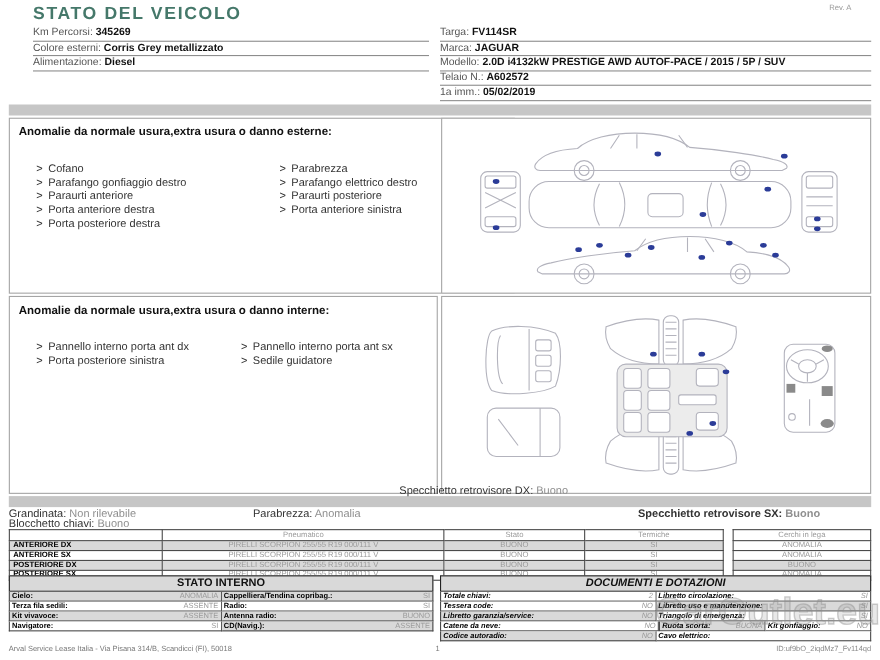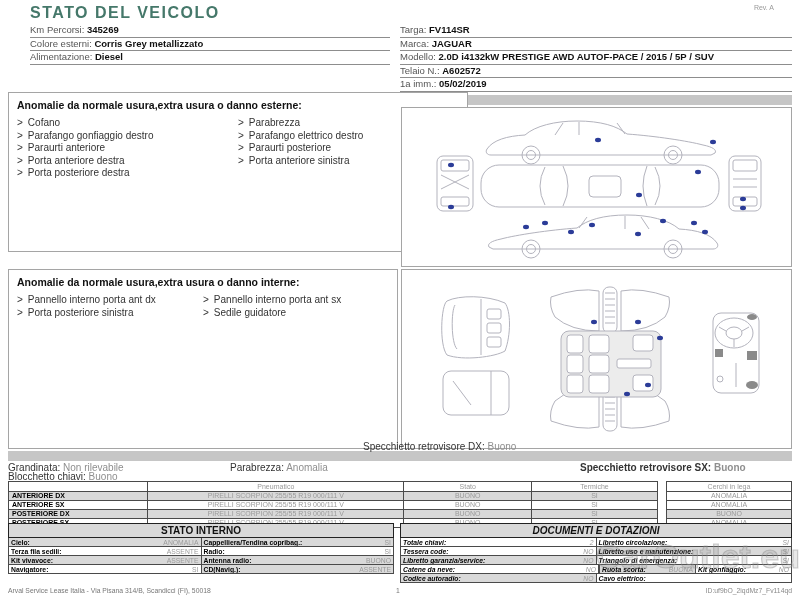--- a/index.html
+++ b/index.html
@@ -12,28 +12,28 @@
   #info-left{left:30px;width:360px;}
   #info-right{left:400px;width:392px;}
   .info-row{border-bottom:1px solid #8d8d8d;padding:1px 0 1px;font-size:9.5px;line-height:10.5px;}
   .info-row .lbl{color:#555;}
   .info-row .val{font-weight:bold;color:#111;}
   
   .graybar{left:8px;width:784px;height:10px;background:#c6c6c6;}
   #bar1{top:95px;} #bar2{top:451px;}
   
   .box{border:1px solid #a5a5a5;background:#fff;box-sizing:border-box;padding:6px 8px;}
-  #box-ext-list{left:8px;top:92px;width:460px;height:160px;}
+  #box-ext-list{left:8px;top:107px;width:460px;height:160px;}
   #box-ext-diag{left:401px;top:107px;width:391px;height:160px;padding:1px;}
   #box-int-list{left:8px;top:269px;width:390px;height:180px;}
   #box-int-diag{left:401px;top:269px;width:391px;height:180px;padding:1px;}
   .box h3{margin:0 0 6px;font-size:10.5px;font-weight:bold;color:#111;}
   .cols{display:flex;}
   .col{width:50%;}
-  .col ul{list-style:none;margin:0;padding:0;}
+  .col ul{list-style:none;margin:16px;padding:0;}
   .col li{font-size:10px;line-height:12.5px;color:#333;white-space:nowrap;}
   .col li .mk{margin-right:5px;color:#333;}
   
   .sum{font-size:10px;white-space:nowrap;}
   .sum .sl{color:#333;}
   .sum .sv{color:#8f8f8f;}
   
   #tyres{left:8px;top:481px;display:flex;}
   table{border-collapse:collapse;}
   .tt td,.tt th{border:1px solid #4a4a4a;font-size:7px;height:8px;padding:0 3px;line-height:8px;white-space:nowrap;overflow:hidden;}

